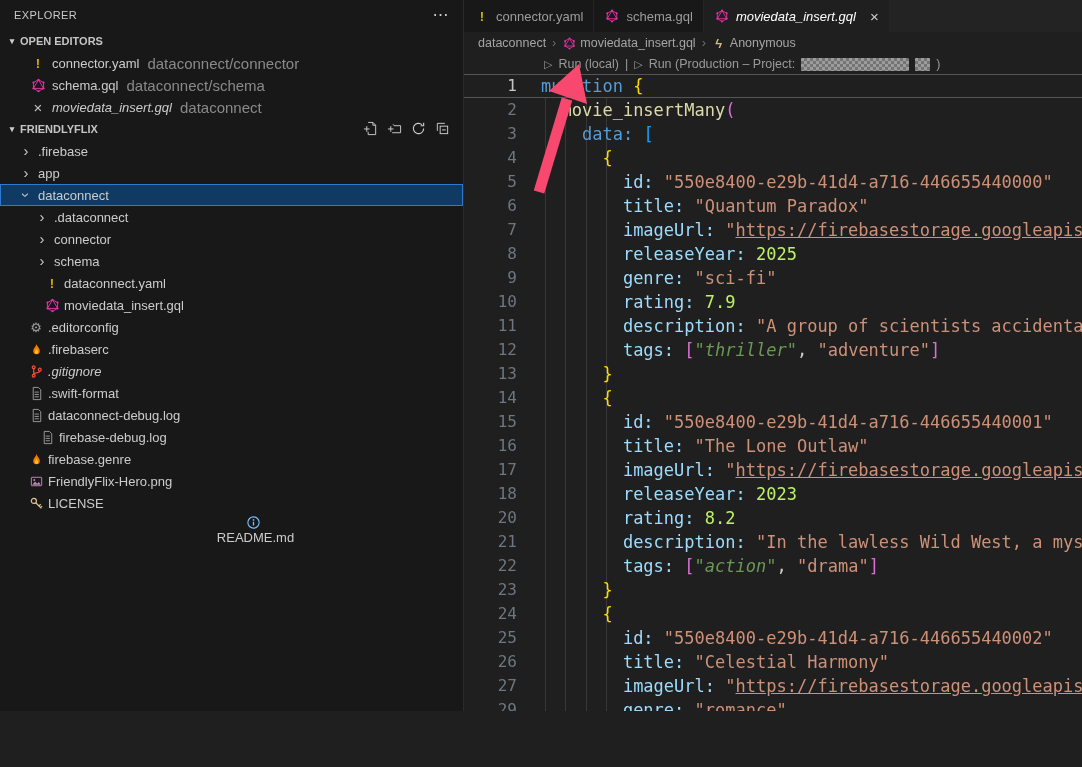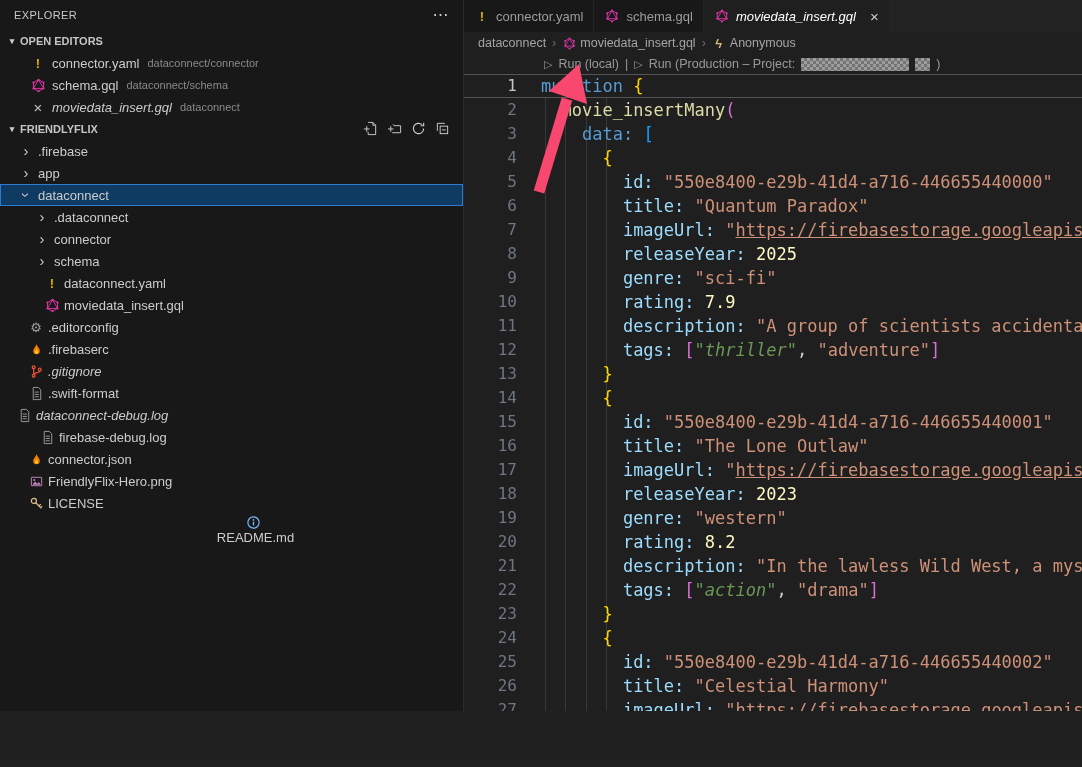--- a/index.html
+++ b/index.html
@@ -12,21 +12,21 @@
   .sidebar-title{height:30px;display:flex;align-items:center;padding:0 14px;font-size:11px;letter-spacing:.4px;color:#c9c9c9}
   .more{margin-left:auto;font-size:16px;color:#d0d0d0;cursor:pointer;line-height:1}
   .section-header{height:22px;display:flex;align-items:center;padding-left:4px;font-size:11px;font-weight:700;color:#c5c5c5;cursor:pointer}
   .sec-chev{width:16px;text-align:center;font-size:9px;color:#cccccc}
   .ws-actions{margin-left:auto;display:flex;gap:8px;margin-right:12px}
   .ws-action{width:16px;height:16px;display:inline-flex;cursor:pointer}
   .ws-action svg{width:15px;height:15px}
 
   .oe-item{display:flex;align-items:center;height:22px;padding-left:30px;cursor:pointer}
   .oe-name{color:#cccccc;margin-left:6px}
-  .oe-path{color:#8a8a8a;font-size:11px;margin-left:8px}
+  .oe-path{color:#8a8a8a;font-size:15px;margin-left:8px}
   .italic{font-style:italic}
 
   .tree-row{height:22px;display:flex;align-items:center;cursor:pointer;width:100%}
   .tree-row.selected{background:#0f3a61;outline:1px solid #2d7ad1;outline-offset:-1px}
   .tree-label{margin-left:4px;white-space:nowrap}
   .chevron{display:inline-block;width:16px;text-align:center;color:#cccccc;font-size:15px;line-height:20px}
   .chevron.expanded{transform:rotate(90deg)}
 
   .file-icon{width:16px;height:16px;display:inline-flex;align-items:center;justify-content:center;flex:none}
   .file-icon svg{width:15px;height:15px}
@@ -68,21 +68,21 @@
   .code-row.active .gutter{color:#c6c6c6}
   .gutter{width:77px;flex:none;text-align:right;padding-right:24px;color:#6e7681;font-size:16px;user-select:none}
   .code-line{white-space:pre}
 
   .tok-kw{color:#569cd6}
   .tok-fn{color:#dcdcaa}
   .tok-arg{color:#569cd6}
   .tok-prop{color:#9cdcfe}
   .tok-str{color:#ce9178}
   .tok-lnk{color:#ce9178;text-decoration:underline}
-  .tok-num{color:#fef9c3}
+  .tok-num{color:#bef264}
   .tok-tag{color:#6a9955;font-style:italic}
   .tok-pun{color:#cccccc}
   .tok-pl{color:#cccccc}
   .tok-b1{color:#ffd700}
   .tok-b2{color:#da70d6}
   .tok-b3{color:#179fff}
 
   .arrow-overlay{position:absolute;inset:0;pointer-events:none;z-index:60}
 </style>
 </head>
@@ -259,21 +259,21 @@
           <span class="file-icon">
             <svg viewBox="0 0 16 16">
               <g fill="none" stroke="#9d9d9d">
                 <path d="M4.5 1.5h5.5l2.5 2.5v10.5h-8z"></path>
                 <path d="M6 6.5h4.5M6 9h4.5M6 11.5h4.5"></path>
               </g>
             </svg>
           </span>
           <span class="tree-label">.swift-format</span>
         </div>
-        <div class="tree-row" style="padding-left: 16px; font-style: italic;">
+        <div class="tree-row" style="padding-left: 28px;">
           <span class="file-icon">
             <svg viewBox="0 0 16 16">
               <g fill="none" stroke="#9d9d9d">
                 <path d="M4.5 1.5h5.5l2.5 2.5v10.5h-8z"></path>
                 <path d="M6 6.5h4.5M6 9h4.5M6 11.5h4.5"></path>
               </g>
             </svg>
           </span>
           <span class="tree-label">dataconnect-debug.log</span>
         </div>
@@ -288,21 +288,21 @@
           </span>
           <span class="tree-label">firebase-debug.log</span>
         </div>
         <div class="tree-row" style="padding-left: 28px;">
           <span class="file-icon">
             <svg viewBox="0 0 16 16">
               <path fill="#f57c00" d="M8 1.5C8.3 4.2 4.5 6.3 4.5 9.6a3.5 3.5 0 0 0 7 0C11.5 6.3 8.6 5 8 1.5z"></path>
               <path fill="#ffca28" d="M8 7c.2 1.6-1.6 2.4-1.6 3.9a1.6 1.6 0 0 0 3.2 0C9.6 9.4 8.3 8.6 8 7z"></path>
             </svg>
           </span>
-          <span class="tree-label">connector.json</span>
+          <span class="tree-label">firebase.genre</span>
         </div>
         <div class="tree-row" style="padding-left: 28px;">
           <span class="file-icon">
             <svg viewBox="0 0 16 16">
               <rect x="2.5" y="3.5" width="11" height="9" rx="0.5" fill="none" stroke="#c586c0"></rect>
               <circle cx="5.6" cy="6.4" r="1.1" fill="#c586c0"></circle>
               <path d="M3.5 11.5l3-3.6 2.2 2.6 1.8-1.9 2 2.9z" fill="#c586c0"></path>
             </svg>
           </span>
           <span class="tree-label">FriendlyFlix-Hero.png</span>
@@ -496,24 +496,20 @@
           </div>
           <div class="code-row">
             <span class="gutter">17</span>
             <div class="code-line"><span class="tok-pl">        </span><span class="tok-prop">imageUrl:</span><span class="tok-pl"> </span><span class="tok-str">"</span><span class="tok-lnk">https://firebasestorage.googleapis.com</span></div>
           </div>
           <div class="code-row">
             <span class="gutter">18</span>
             <div class="code-line"><span class="tok-pl">        </span><span class="tok-prop">releaseYear:</span><span class="tok-pl"> </span><span class="tok-num">2023</span></div>
           </div>
           <div class="code-row">
-            <span class="gutter">19</span>
-            <div class="code-line"><span class="tok-pl">        </span><span class="tok-prop">genre:</span><span class="tok-pl"> </span><span class="tok-str">"western"</span></div>
-          </div>
-          <div class="code-row">
             <span class="gutter">20</span>
             <div class="code-line"><span class="tok-pl">        </span><span class="tok-prop">rating:</span><span class="tok-pl"> </span><span class="tok-num">8.2</span></div>
           </div>
           <div class="code-row">
             <span class="gutter">21</span>
             <div class="code-line"><span class="tok-pl">        </span><span class="tok-prop">description:</span><span class="tok-pl"> </span><span class="tok-str">"In the lawless Wild West, a mysterious</span></div>
           </div>
           <div class="code-row">
             <span class="gutter">22</span>
             <div class="code-line"><span class="tok-pl">        </span><span class="tok-prop">tags:</span><span class="tok-pl"> </span><span class="tok-b2">[</span><span class="tok-tag">"action"</span><span class="tok-pun">,</span><span class="tok-pl"> </span><span class="tok-str">"drama"</span><span class="tok-b2">]</span></div>

